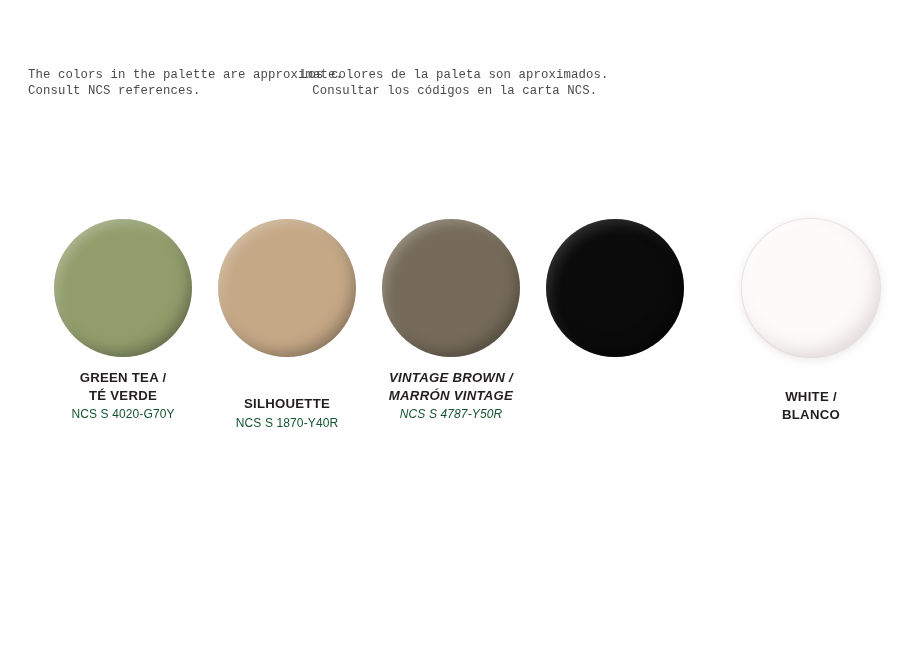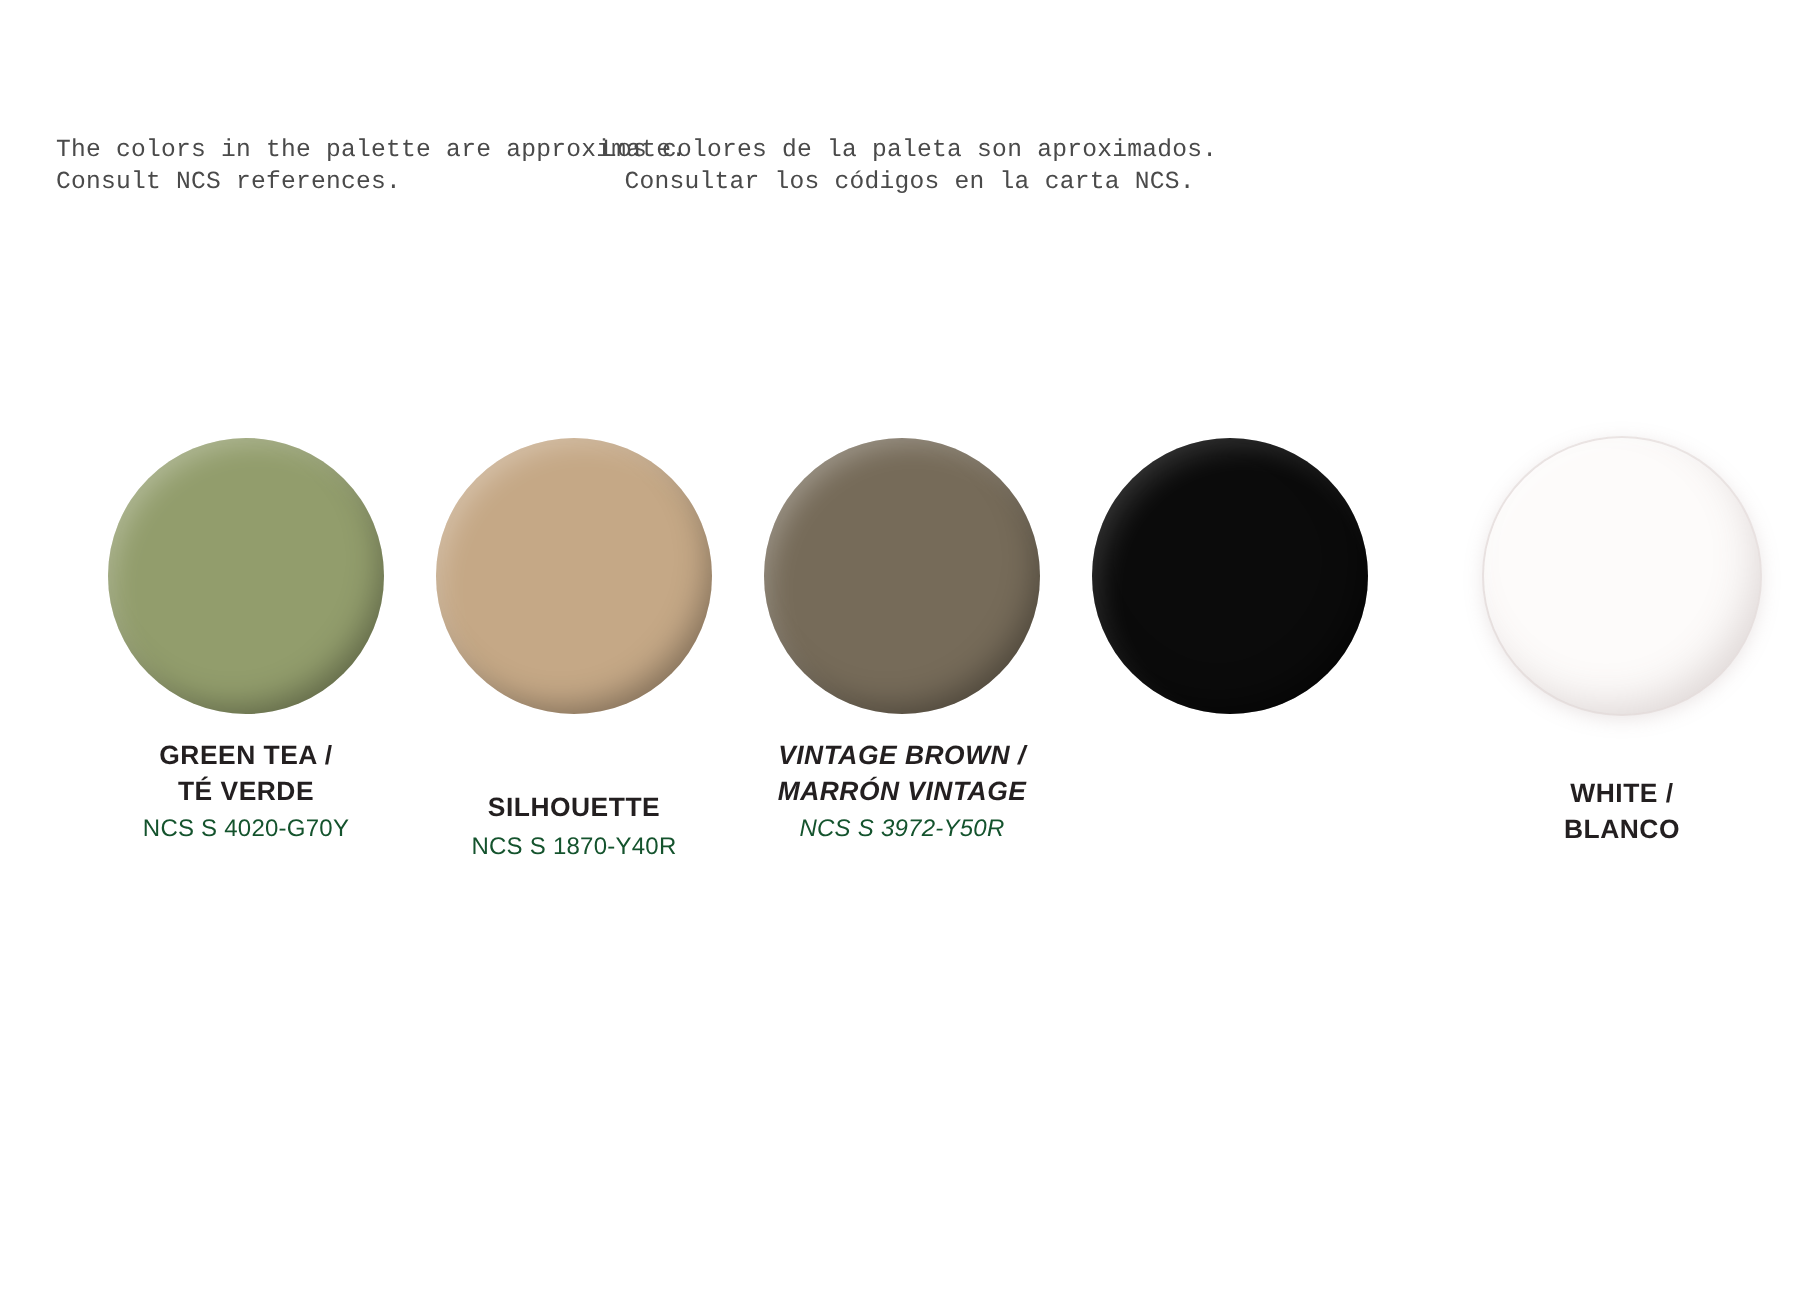--- a/index.html
+++ b/index.html
@@ -127,21 +127,21 @@
         <div class="sw-code">NCS S 1870-Y40R</div>
       </div>
     </div>
     <div class="swatch-cell" style="left: 451px;">
       <div class="disc-wrap">
         <div class="disc" style="--c: #766b59;"></div>
       </div>
       <div class="label" style="margin-top: 12px; font-style: italic;">
         <div class="sw-name">VINTAGE BROWN /
 MARRÓN VINTAGE</div>
-        <div class="sw-code">NCS S 3972-Y50R</div>
+        <div class="sw-code">NCS S 4787-Y50R</div>
       </div>
     </div>
     <div class="swatch-cell" style="left: 615px;">
       <div class="disc-wrap">
         <div class="disc glossy" style="--c: #0b0b0b;"></div>
       </div>
     </div>
     <div class="swatch-cell" style="left: 811px;">
       <div class="disc-wrap">
         <div class="disc pale" style="--c: #fdfbfa;"></div>

